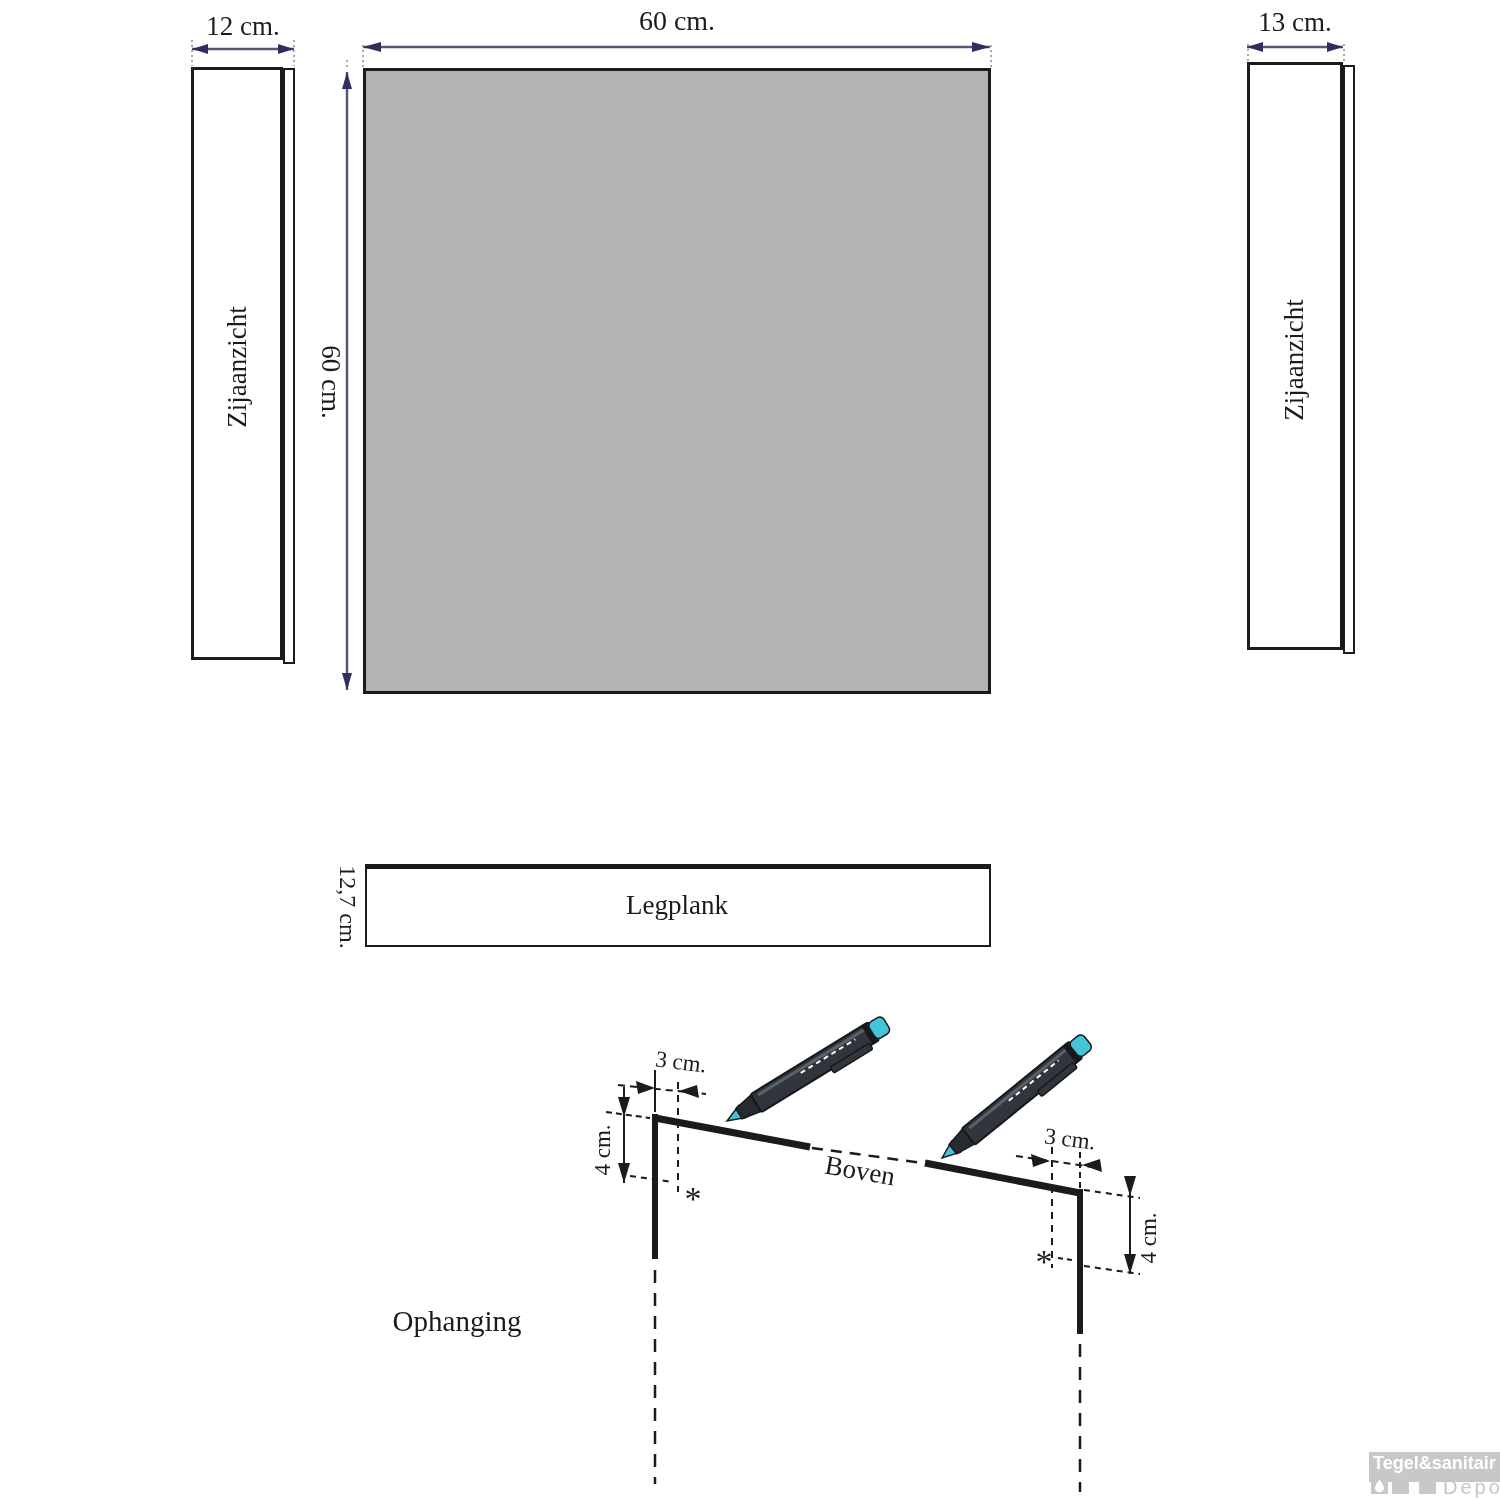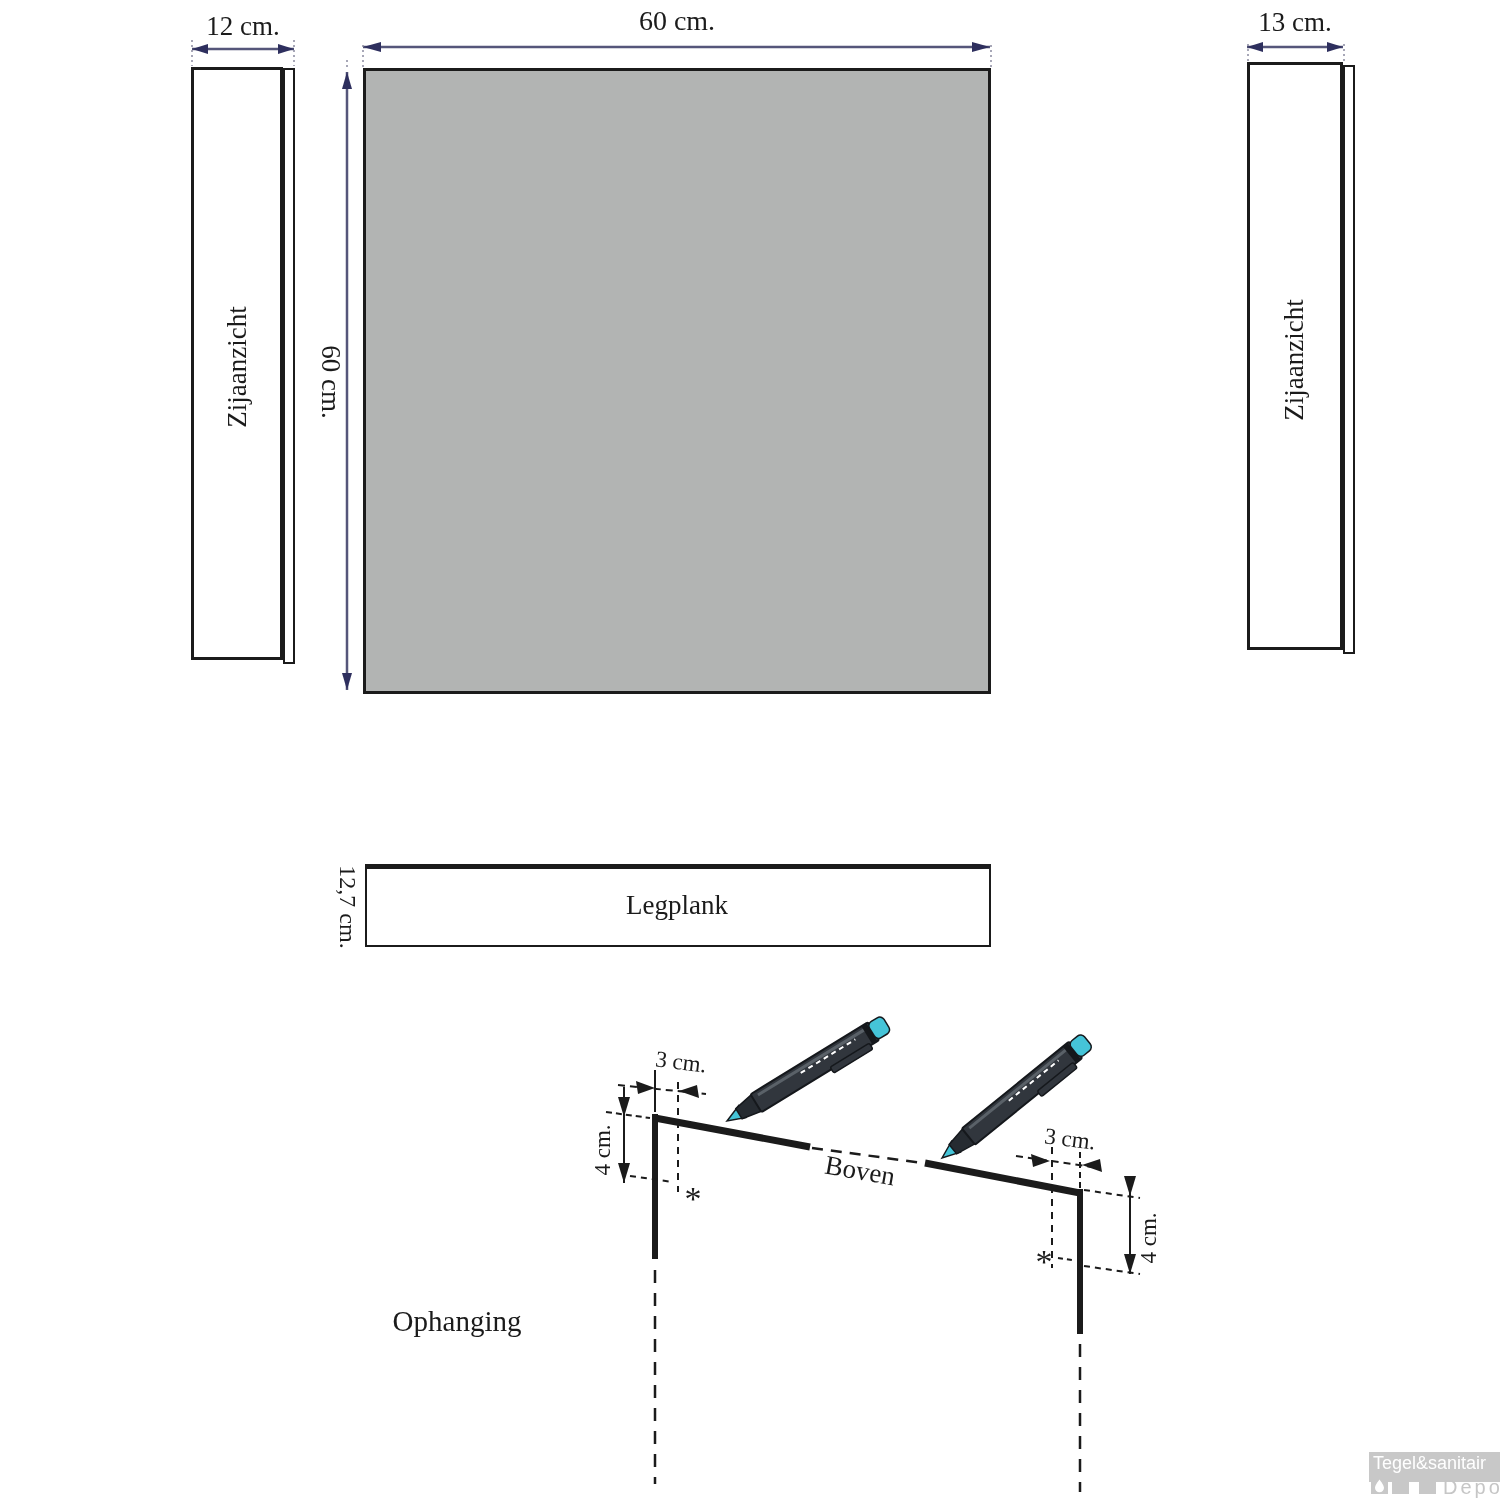--- a/index.html
+++ b/index.html
@@ -9,21 +9,21 @@
   .lbl{position:absolute;white-space:nowrap;transform:translate(-50%,-50%);
        font-family:"Liberation Serif", serif;color:#1b1b1b;line-height:1;}
   .rot90{transform:translate(-50%,-50%) rotate(90deg);}
   .rotm90{transform:translate(-50%,-50%) rotate(-90deg);}
   .rot7{transform:translate(-50%,-50%) rotate(7deg);}
   .rot10{transform:translate(-50%,-50%) rotate(10deg);}
   .panel{position:absolute;background:#fff;border:3px solid #1b1b1b;box-sizing:border-box;}
   .strip{position:absolute;background:#fff;border:2.5px solid #1b1b1b;box-sizing:border-box;}
   svg.layer{position:absolute;left:0;top:0;}
   .logo-bar{position:absolute;left:1369px;top:1452px;width:131px;height:30px;background:#c8c8c8;
-            font-family:"Liberation Sans", sans-serif;font-weight:normal;font-size:18px;color:#ffffff;
+            font-family:"Liberation Sans", sans-serif;font-weight:bold;font-size:18px;color:#ffffff;
             line-height:23px;padding-left:4px;box-sizing:border-box;letter-spacing:0px;}
   .logo-sq{position:absolute;width:17px;height:17px;background:#c8c8c8;top:1477px;}
   .logo-depot{position:absolute;left:1443px;top:1476px;font-family:"Liberation Sans", sans-serif;
               font-size:20px;color:#c6c6c6;letter-spacing:3px;}
 </style>
 </head>
 <body>
 
 <div id="canvas">
 

